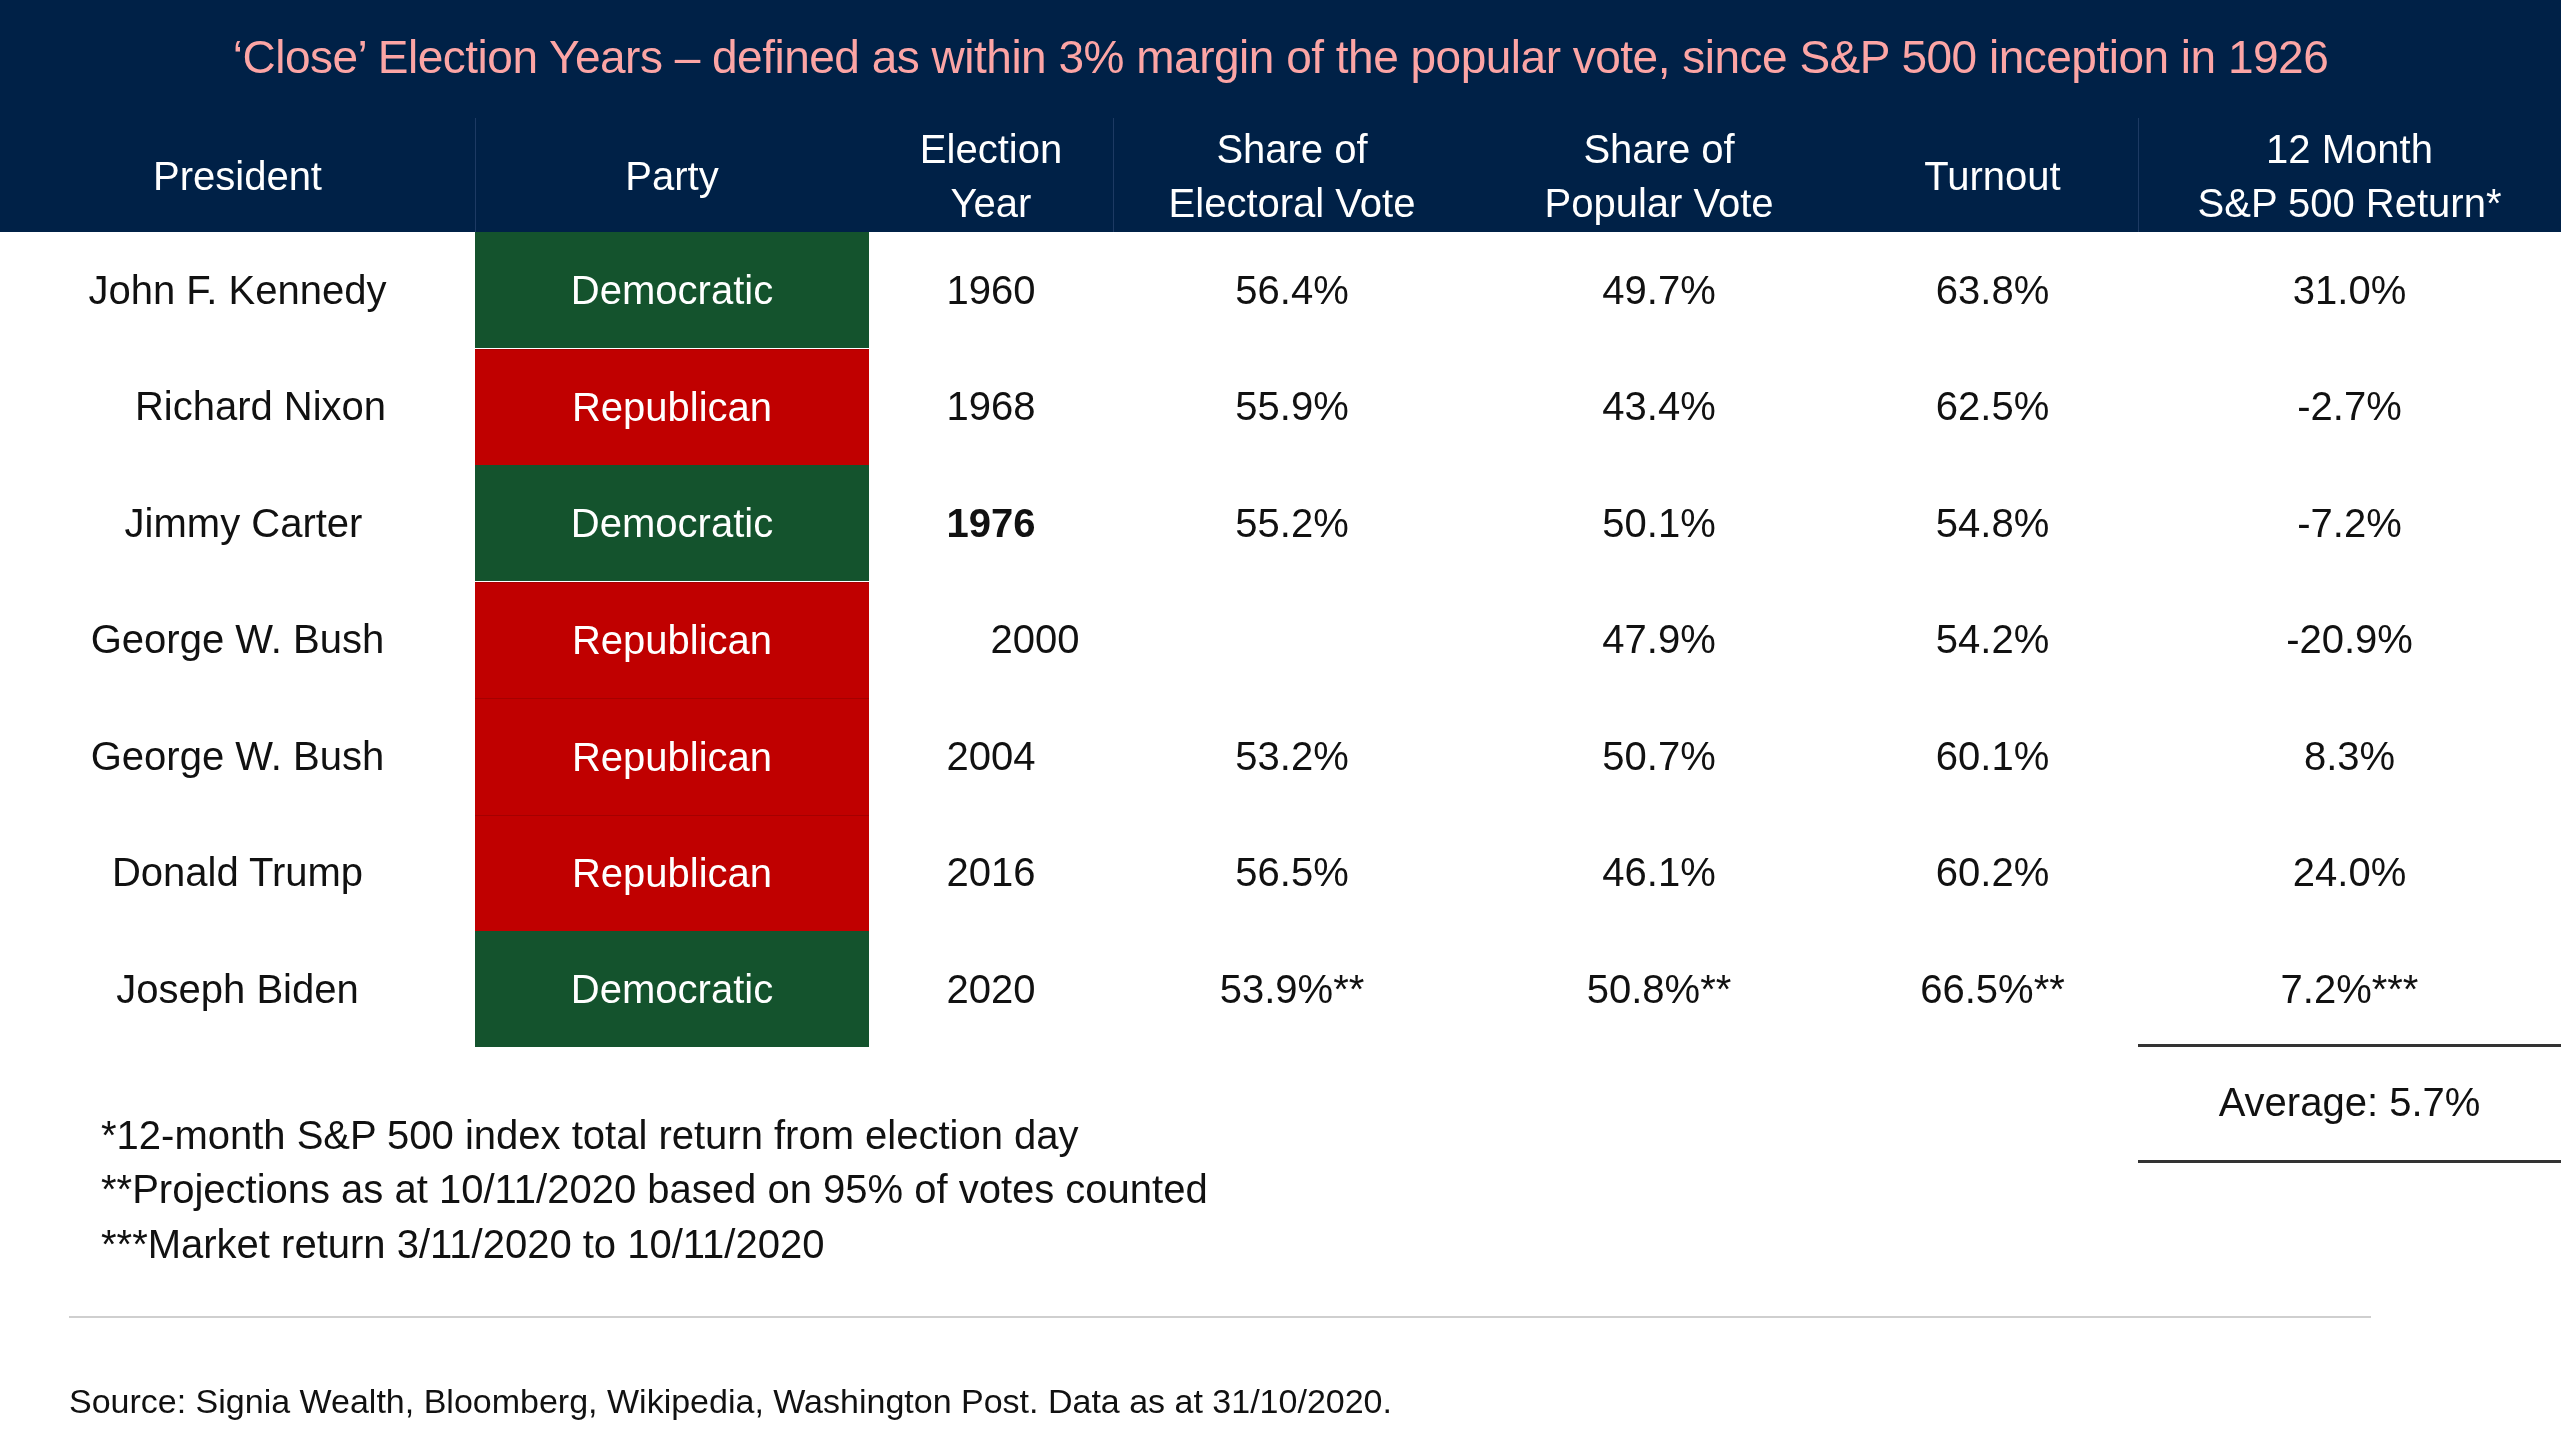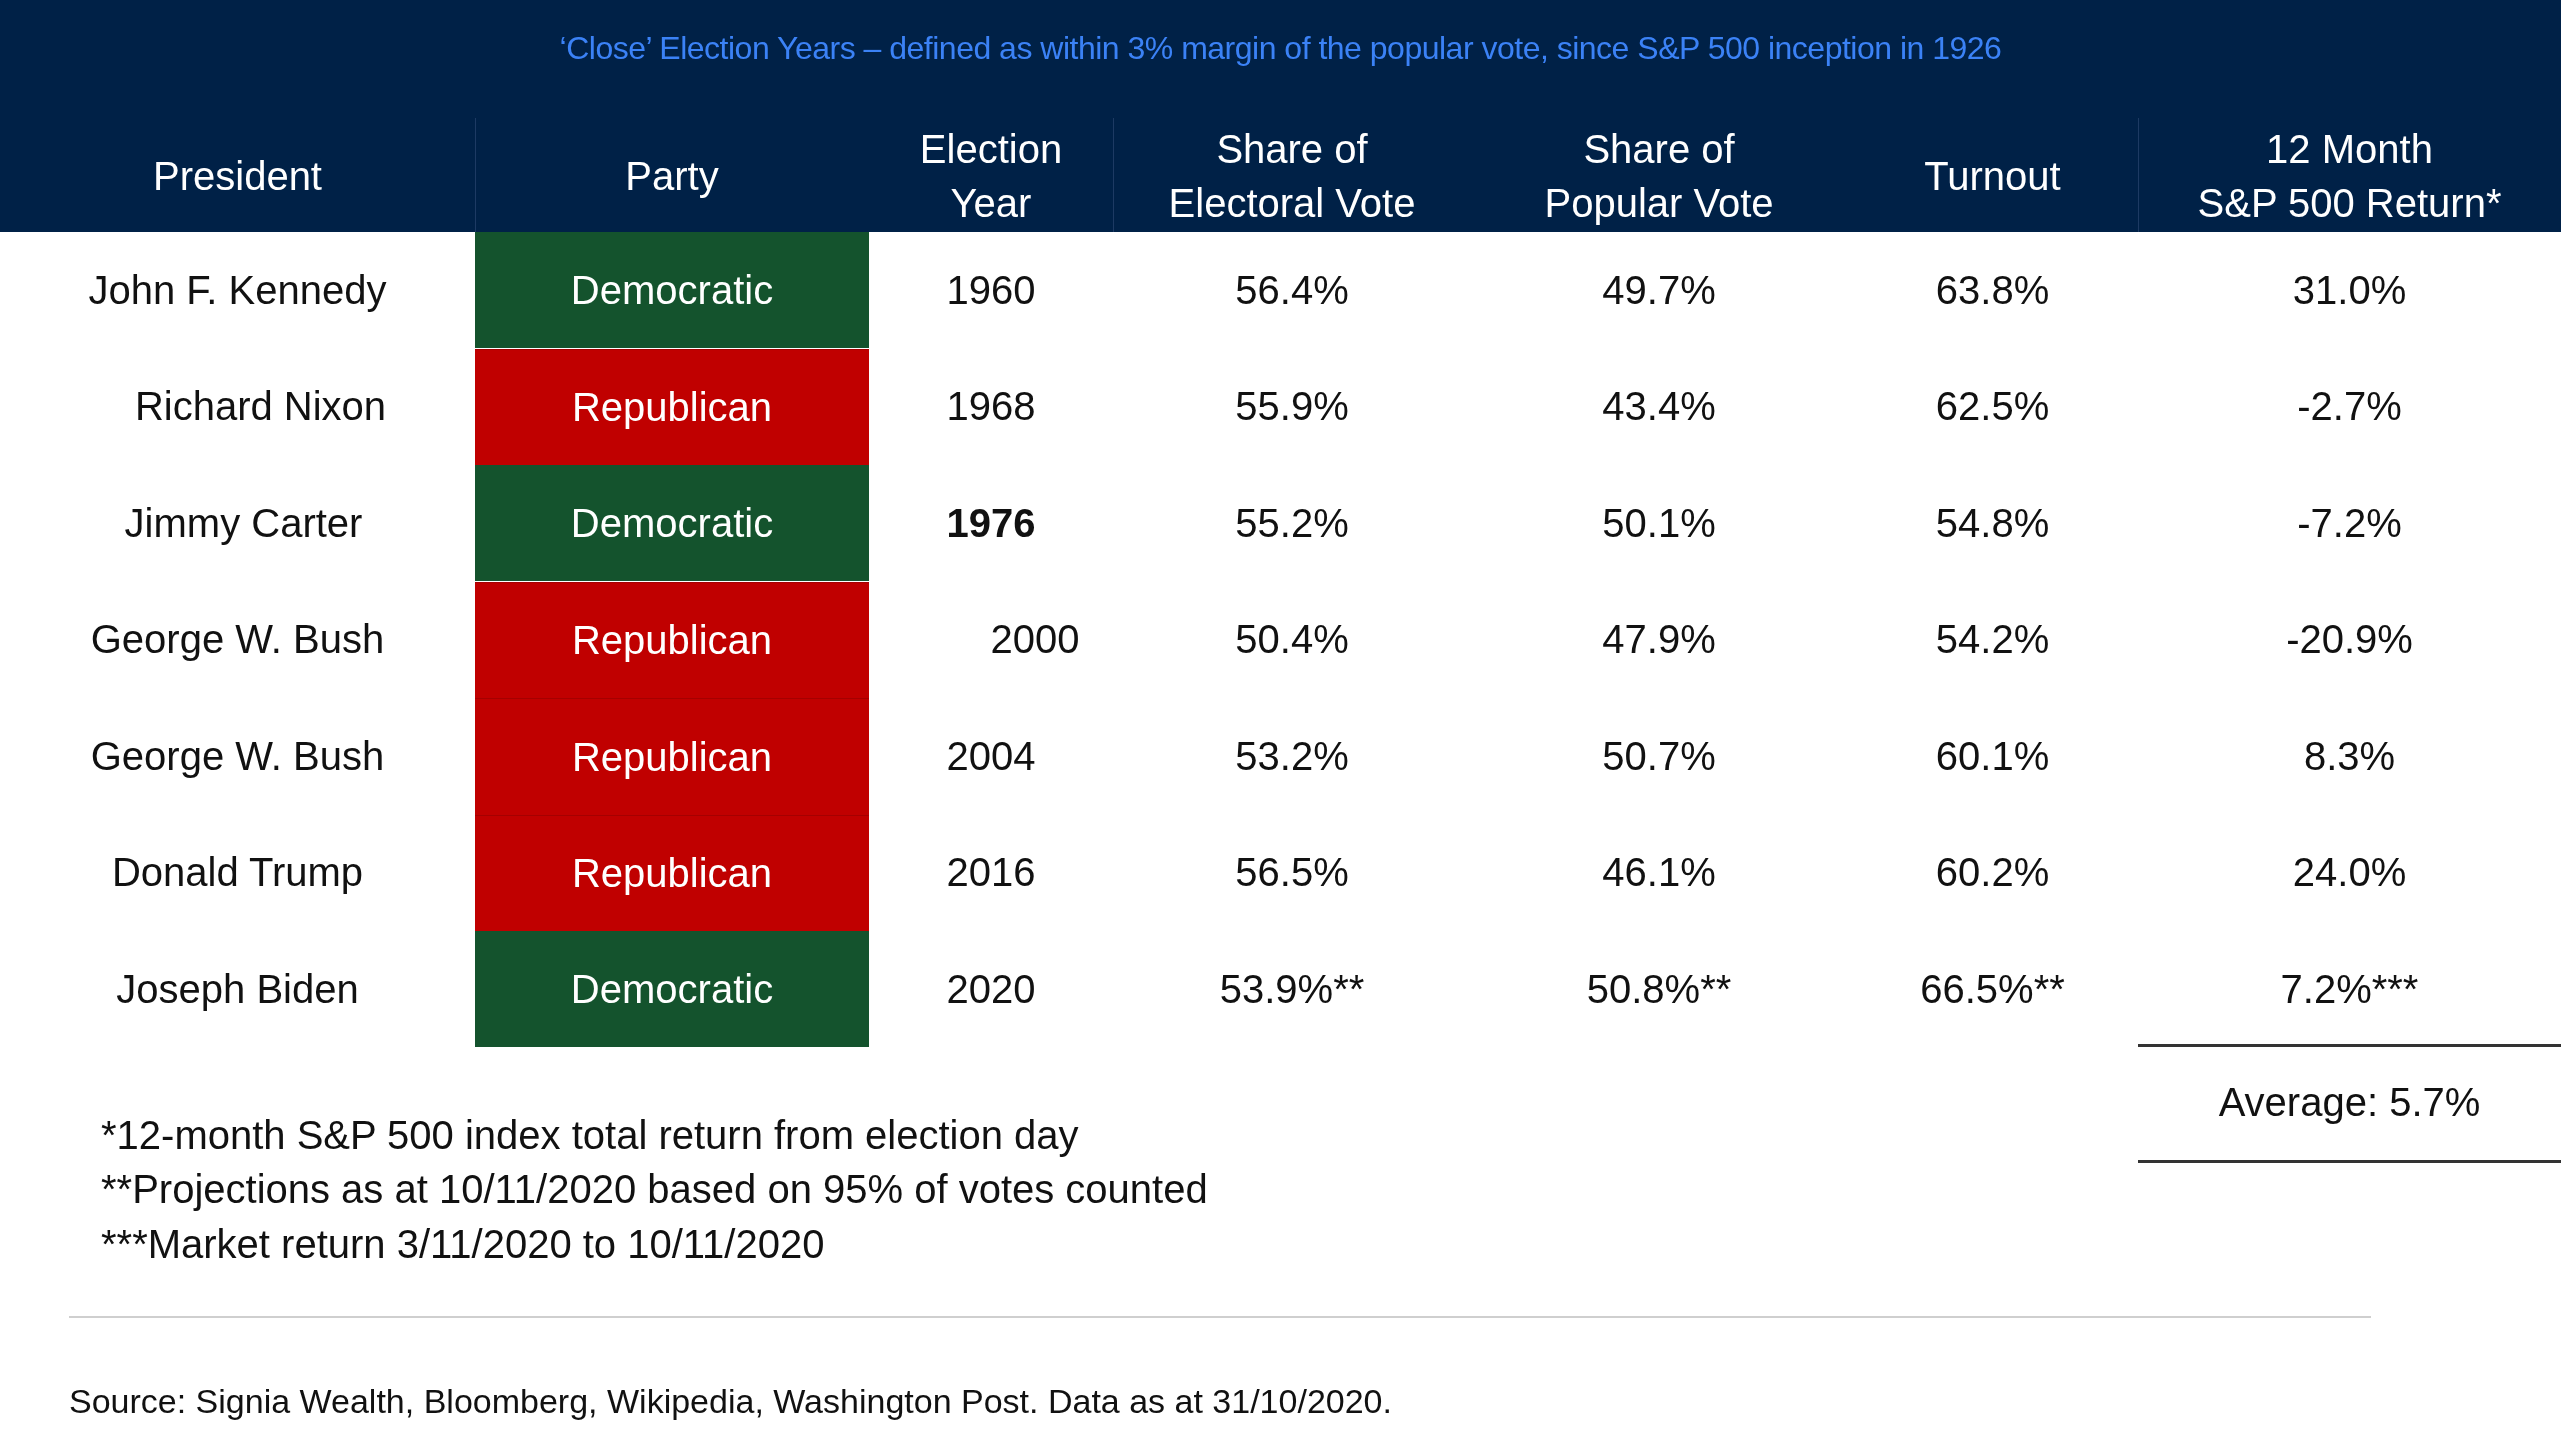--- a/index.html
+++ b/index.html
@@ -1,20 +1,20 @@
 <!DOCTYPE html>
 <html><head>
 <meta charset="utf-8">
 <style>
   html, body { margin:0; padding:0; background:#ffffff; }
   body { width:2561px; height:1430px; position:relative; overflow:hidden;
          font-family:"Liberation Sans", sans-serif; color:#111; }
   .header { position:absolute; left:0; top:0; width:2561px; height:232px; background:#002147; }
   .title { position:absolute; left:0; top:30px; width:2561px; text-align:center;
-           color:#3b82f6; font-size:32px; letter-spacing:-0.5px; white-space:nowrap; }
+           color:#fca5a5; font-size:46px; letter-spacing:-0.5px; white-space:nowrap; }
   .col-head { position:absolute; top:120px; height:112px; display:flex; align-items:center;
               justify-content:center; text-align:center; color:#fff; font-size:40px; line-height:54px; }
   .vdiv { position:absolute; top:118px; width:1px; height:114px; background:#1d3a63; }
   .row { position:absolute; left:0; width:2561px; height:116px; }
   .cell { position:absolute; top:0; height:116px; display:flex; align-items:center; justify-content:center;
           font-size:40px; color:#111; white-space:nowrap; }
   .party { color:#fff; }
   .party.dem { background:#14532d; }
   .party.rep { background:#c00000; border-top:1px solid #a50000; }
   .avg-line { position:absolute; left:2138px; width:423px; height:3px; background:#333; }
@@ -71,21 +71,20 @@
       <div class="cell" style="left: 869px; width: 244px; font-weight: bold;">1976</div>
       <div class="cell" style="left: 1113px; width: 358px;">55.2%</div>
       <div class="cell" style="left: 1471px; width: 376px;">50.1%</div>
       <div class="cell" style="left: 1847px; width: 291px;">54.8%</div>
       <div class="cell" style="left: 2138px; width: 423px;">-7.2%</div>
     </div>
     <div class="row" style="top: 581.5px;">
       <div class="cell" style="left: 0px; width: 475px;">George W. Bush</div>
       <div class="cell party rep" style="left: 475px; width: 394px;">Republican</div>
       <div class="cell" style="left: 869px; width: 244px; padding-left: 44px;">2000</div>
-      <div class="cell" style="left: 1113px; width: 358px;">50.4%</div>
       <div class="cell" style="left: 1471px; width: 376px;">47.9%</div>
       <div class="cell" style="left: 1847px; width: 291px;">54.2%</div>
       <div class="cell" style="left: 2138px; width: 423px;">-20.9%</div>
     </div>
     <div class="row" style="top: 698px;">
       <div class="cell" style="left: 0px; width: 475px;">George W. Bush</div>
       <div class="cell party rep" style="left: 475px; width: 394px;">Republican</div>
       <div class="cell" style="left: 869px; width: 244px;">2004</div>
       <div class="cell" style="left: 1113px; width: 358px;">53.2%</div>
       <div class="cell" style="left: 1471px; width: 376px;">50.7%</div>

